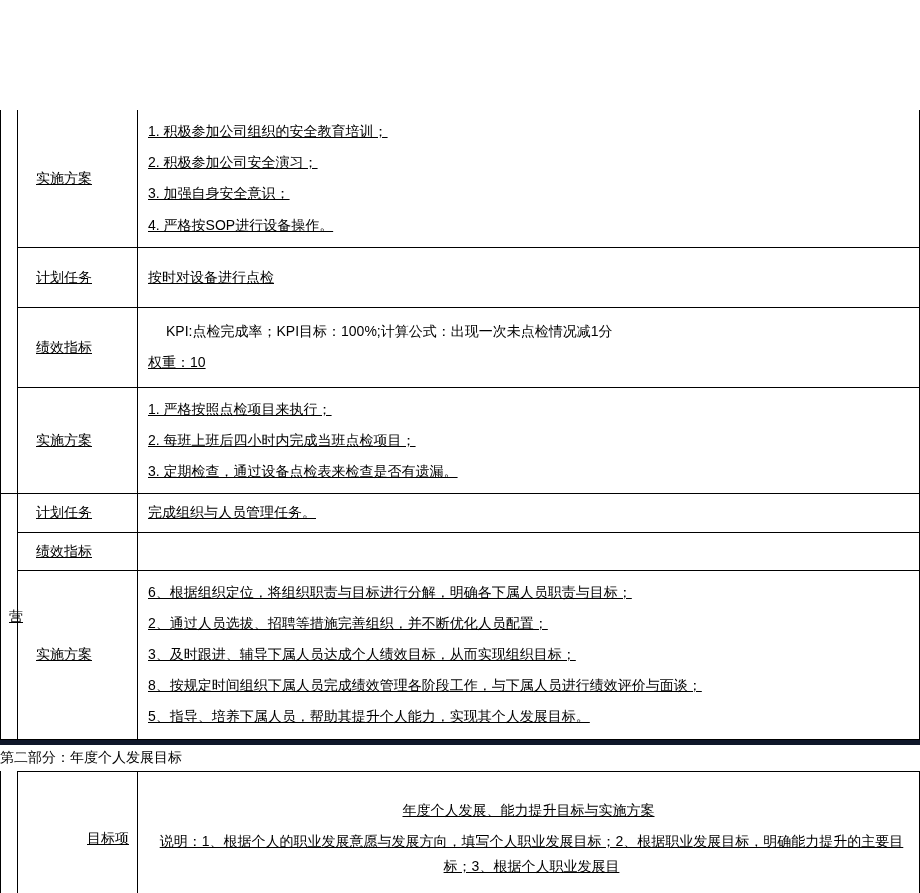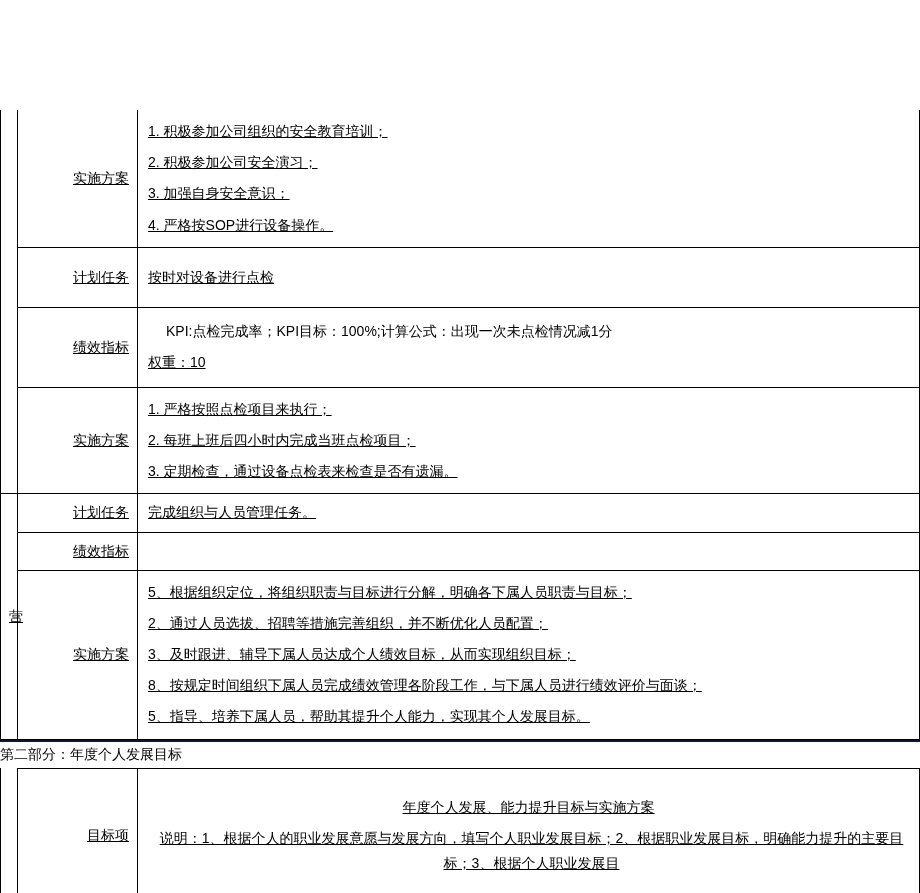--- a/index.html
+++ b/index.html
@@ -22,39 +22,39 @@
     td {
       border: 1px solid #000;
       padding: 6px 8px;
       vertical-align: middle;
       line-height: 1.8;
       font-size: 14px;
       text-decoration: underline;
     }
     td.label-col {
       width: 120px;
-      text-align: right;
+      text-align: left;
       padding-left: 18px;
     }
     td.first-col {
       width: 12px;
       border-top: none;
       text-align: center;
     }
     td.content-col {
       padding-left: 10px;
     }
     .list-line {
       display: block;
       padding: 3px 0;
     }
     .section-header {
       font-size: 14px;
       padding: 4px 0 4px 0;
-      border-top: 2px solid #0f172a;
+      border-top: 5px solid #0f172a;
     }
     .top-spacer {
       height: 110px;
     }
     .indent {
       padding-left: 18px;
       display: inline-block;
     }
     .center-title {
       text-align: center;
@@ -107,21 +107,21 @@
     <td class="label-col" style="height:36px;">计划任务</td>
     <td class="content-col">完成组织与人员管理任务。</td>
   </tr>
   <tr>
     <td class="label-col" style="height:36px;">绩效指标</td>
     <td class="content-col"></td>
   </tr>
   <tr>
     <td class="label-col">实施方案</td>
     <td class="content-col">
-      <span class="list-line">5、根据组织定位，将组织职责与目标进行分解，明确各下属人员职责与目标；</span>
+      <span class="list-line">6、根据组织定位，将组织职责与目标进行分解，明确各下属人员职责与目标；</span>
       <span class="list-line">2、通过人员选拔、招聘等措施完善组织，并不断优化人员配置；</span>
       <span class="list-line">3、及时跟进、辅导下属人员达成个人绩效目标，从而实现组织目标；</span>
       <span class="list-line">8、按规定时间组织下属人员完成绩效管理各阶段工作，与下属人员进行绩效评价与面谈；</span>
       <span class="list-line">5、指导、培养下属人员，帮助其提升个人能力，实现其个人发展目标。</span>
     </td>
   </tr>
 </tbody>
   </table>
 
 <div class="section-header">第二部分：年度个人发展目标</div>

